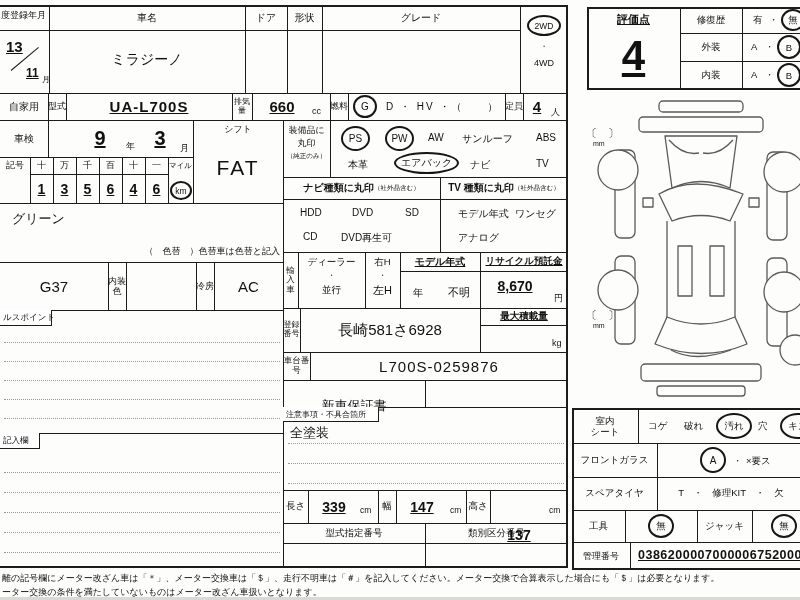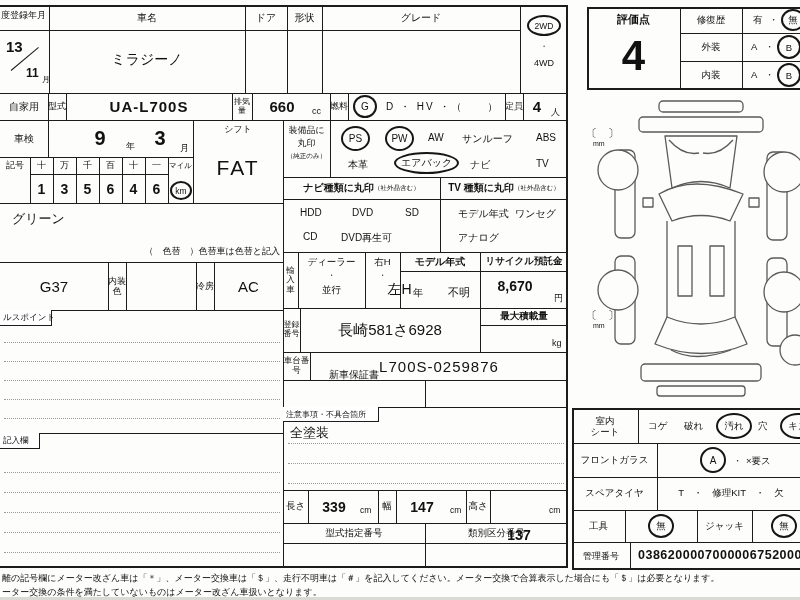--- a/index.html
+++ b/index.html
@@ -11,21 +11,21 @@
   .hl{position:absolute;height:0;border-top:1.5px solid #1c1c1c;}
   .vl{position:absolute;width:0;border-left:1.5px solid #1c1c1c;}
   .box2{position:absolute;box-sizing:border-box;border:2px solid #1c1c1c;background:transparent;}
   .dotl{position:absolute;height:0;border-top:1.5px dotted #9a9a9a;}
   .vlab{white-space:normal;word-break:break-all;line-height:1.12;text-align:center;
         display:flex;align-items:center;justify-content:center;}
   .circ{display:inline-flex;align-items:center;justify-content:center;
         border:2px solid #161616;border-radius:50%;}
   .tab{border-right:1.5px solid #1c1c1c;border-bottom:1.5px solid #1c1c1c;background:#fff;
        display:flex;align-items:center;padding-left:3px;}
-  .b{font-weight:bold;}
+  .b{font-weight:bold;text-decoration:underline;}
   svg{display:block;}
 </style>
 </head>
 <body>
 
 <div id="page">
 
   <div class="box2" style="left:-6px;top:5px;width:574px;height:563px;"></div>
 
   <div class="vl" style="left:49px;top:5px;height:88px;"></div>
@@ -181,21 +181,21 @@
   <div class="vl" style="left:298px;top:252px;height:56px;"></div>
   <div class="vl" style="left:365px;top:252px;height:56px;"></div>
   <div class="vl" style="left:400px;top:252px;height:56px;"></div>
   <div class="vl" style="left:480px;top:252px;height:56px;"></div>
   <div class="c vlab" style="left:283px;top:252px;width:15px;height:56px;font-size:8.5px;">輸入車</div>
   <div class="c f" style="left:298px;top:256px;width:67px;height:12px;font-size:9.5px;">ディーラー</div>
   <div class="c f" style="left:298px;top:270px;width:67px;height:10px;font-size:8px;">・</div>
   <div class="c f" style="left:298px;top:284px;width:67px;height:12px;font-size:9.5px;">並行</div>
   <div class="c f" style="left:365px;top:256px;width:35px;height:12px;font-size:9.5px;">右H</div>
   <div class="c f" style="left:365px;top:270px;width:35px;height:10px;font-size:8px;">・</div>
-  <div class="c f" style="left:382px;top:284px;width:35px;height:12px;font-size:14px;">左H</div>
+  <div class="c f" style="left:365px;top:284px;width:35px;height:12px;font-size:11px;">左H</div>
   <div class="c f b" style="left:400px;top:253px;width:80px;height:17px;font-size:10px;">モデル年式</div>
   <div class="hl" style="left:400px;top:271px;width:168px;"></div>
   <div class="c" style="left:413px;top:286px;font-size:10px;">年</div>
   <div class="c" style="left:448px;top:285px;font-size:11px;">不明</div>
   <div class="c f b" style="left:480px;top:253px;width:88px;height:17px;font-size:9.5px;">リサイクル預託金</div>
   <div class="c f b" style="left:482px;top:273px;width:66px;height:26px;font-size:14px;">8,670</div>
   <div class="c" style="left:554px;top:292px;font-size:9px;">円</div>
   <div class="hl" style="left:283px;top:308px;width:285px;"></div>
 
   <div class="vl" style="left:300px;top:308px;height:44px;"></div>
@@ -206,21 +206,21 @@
   <div class="hl" style="left:480px;top:325px;width:88px;"></div>
   <div class="c" style="left:552px;top:338px;font-size:9px;">kg</div>
   <div class="hl" style="left:283px;top:352px;width:285px;"></div>
 
   <div class="vl" style="left:310px;top:352px;height:28px;"></div>
   <div class="c vlab" style="left:283px;top:352px;width:27px;height:28px;font-size:8.5px;">車台番号</div>
   <div class="c f" style="left:310px;top:352px;width:258px;height:28px;font-size:15px;letter-spacing:1px;">L700S-0259876</div>
   <div class="hl" style="left:283px;top:380px;width:285px;"></div>
 
   <div class="vl" style="left:425px;top:380px;height:27px;"></div>
-  <div class="c f" style="left:283px;top:361px;width:142px;height:27px;font-size:10px;">新車保証書</div>
+  <div class="c f" style="left:283px;top:392px;width:142px;height:27px;font-size:13px;">新車保証書</div>
   <div class="hl" style="left:283px;top:407px;width:285px;"></div>
 
   <div class="c tab" style="left:283px;top:407px;width:96px;height:15px;font-size:8px;">注意事項・不具合箇所</div>
   <div class="c" style="left:290px;top:424px;font-size:13px;">全塗装</div>
   <div class="dotl" style="left:288px;top:443px;width:276px;"></div>
   <div class="dotl" style="left:288px;top:463px;width:276px;"></div>
   <div class="dotl" style="left:288px;top:483px;width:276px;"></div>
   <div class="hl" style="left:283px;top:490px;width:285px;"></div>
 
   <div class="vl" style="left:308px;top:490px;height:33px;"></div>

